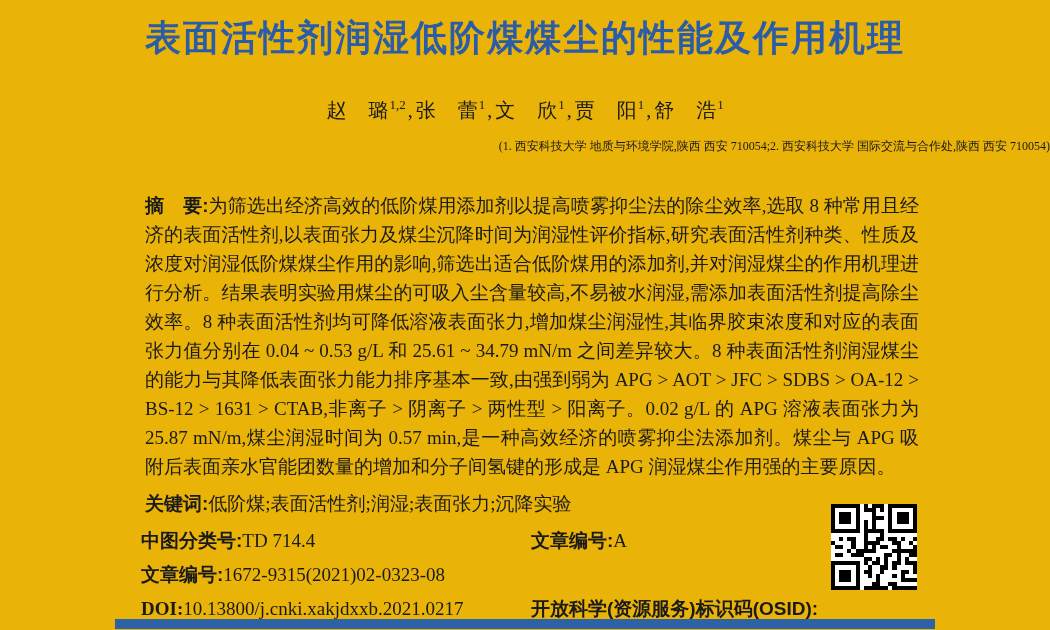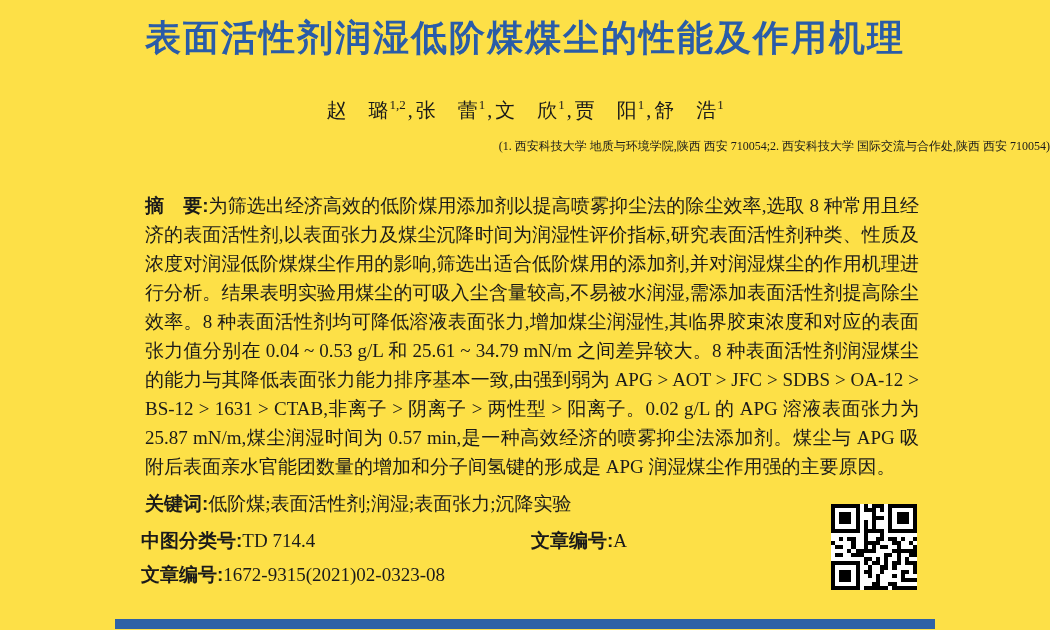--- a/index.html
+++ b/index.html
@@ -6,21 +6,21 @@
     --title-blue:#2a5ca8;
     --bar-blue:#2e62a6;
     --text-color:#1a1a1a;
   }
   html,body{margin:0;padding:0;}
   body{
     width:1050px;height:630px;background:#ffffff;
     font-family:"Liberation Serif","DejaVu Serif",serif;
     color:var(--text-color);
   }
-  .page{position:relative;width:1050px;height:630px;background:#fde047;overflow:hidden;}
+  .page{position:relative;width:1050px;height:630px;background:#eab308;overflow:hidden;}
 
   .title{
     position:absolute;top:14px;left:0;width:100%;margin:0;
     text-align:center;
     font-family:"Liberation Sans","DejaVu Sans",sans-serif;
     font-weight:bold;font-size:36px;letter-spacing:2px;
     color:var(--title-blue);
   }
 
   .authors{
@@ -78,20 +78,24 @@
     </p>
     <p class="keywords">
       <span class="hei">关键词:</span><span>低阶煤;表面活性剂;润湿;表面张力;沉降实验</span>
     </p>
     <div class="meta-row">
       <span><span class="hei">中图分类号:</span><span>TD 714.4</span></span>
       <span class="col2"><span class="hei">文章编号:</span><span>A</span></span>
     </div>
     <div class="meta-row">
       <span class="hei">文章编号:</span><span>1672-9315(2021)02-0323-08</span>
+    </div>
+    <div class="meta-row">
+      <span><span class="doi-label">DOI:</span><span>10.13800/j.cnki.xakjdxxb.2021.0217</span></span>
+      <span class="col2"><span class="hei">开放科学(资源服务)标识码(OSID):</span></span>
     </div>
   </div>
 
   <div class="qr">
     <svg id="qr" viewBox="0 0 84 84" xmlns="http://www.w3.org/2000/svg">
         <rect x="0" y="0" width="4" height="4"></rect>
         <rect x="4" y="0" width="4" height="4"></rect>
         <rect x="8" y="0" width="4" height="4"></rect>
         <rect x="12" y="0" width="4" height="4"></rect>
         <rect x="16" y="0" width="4" height="4"></rect>

